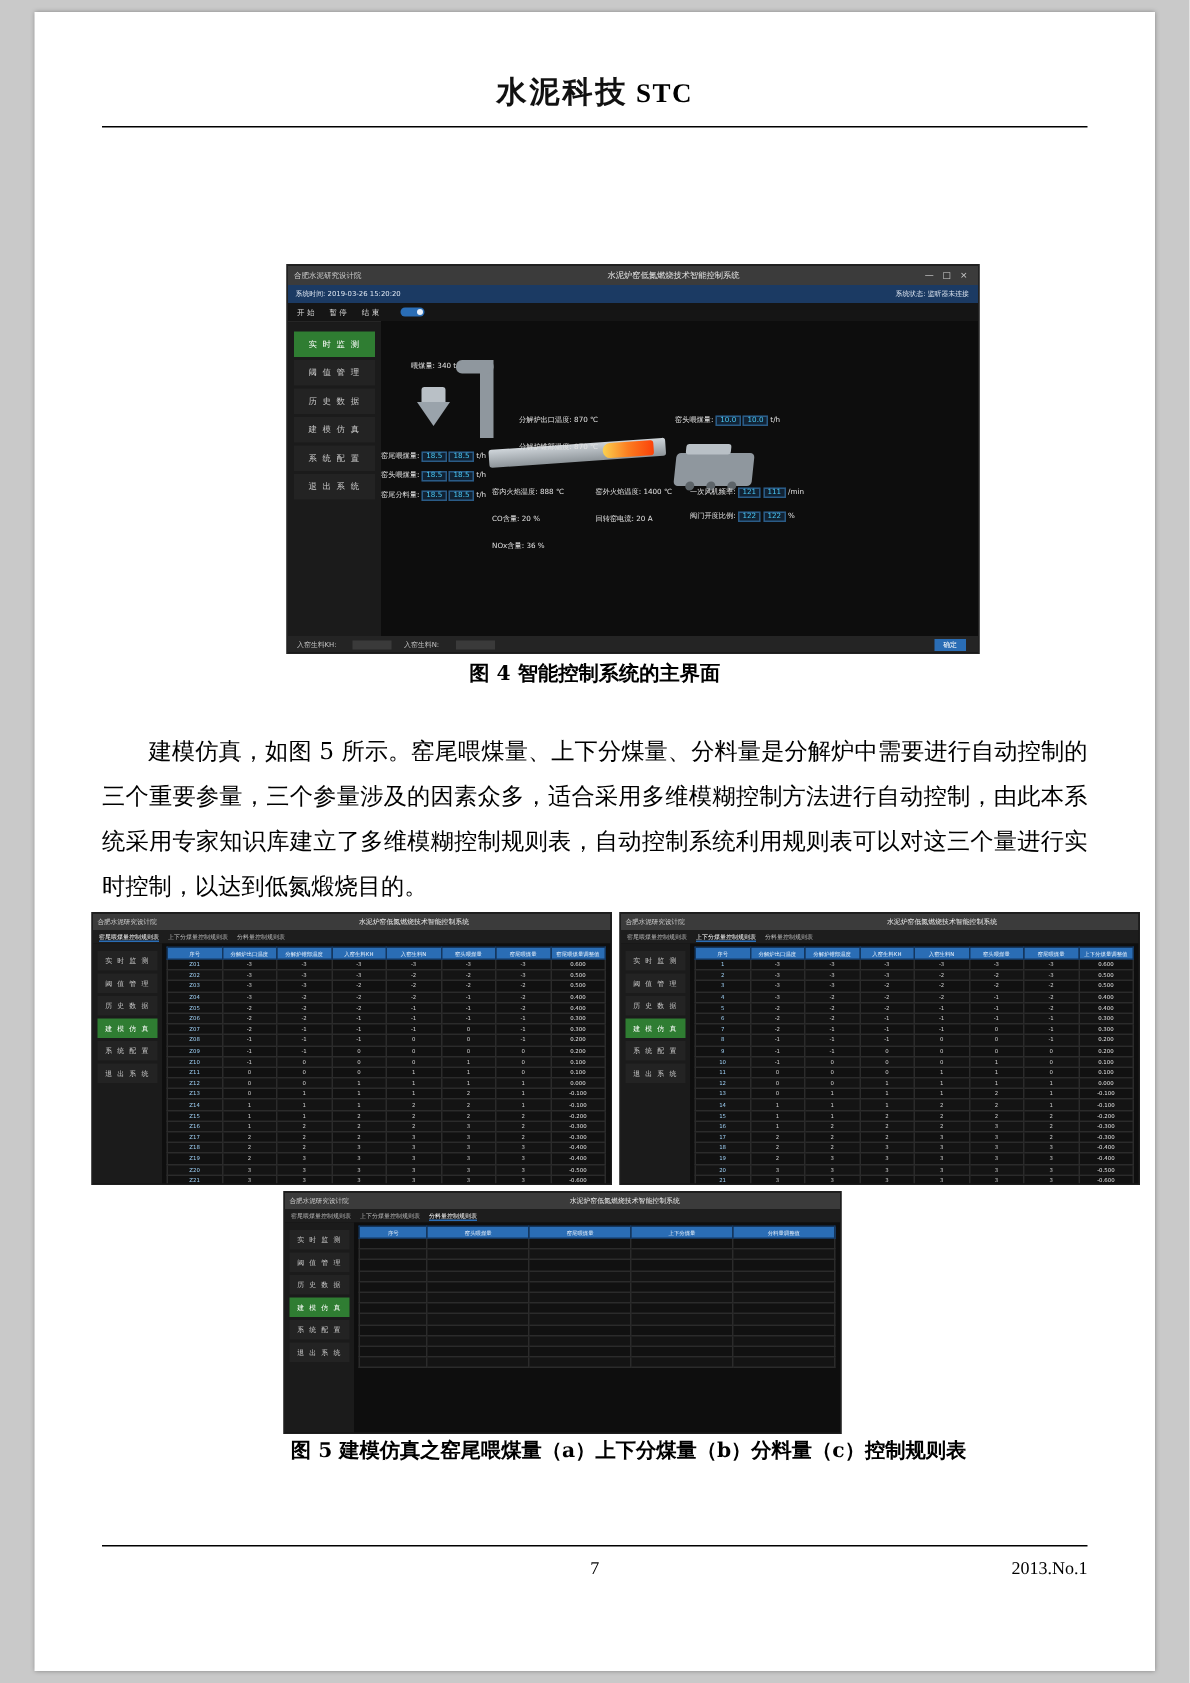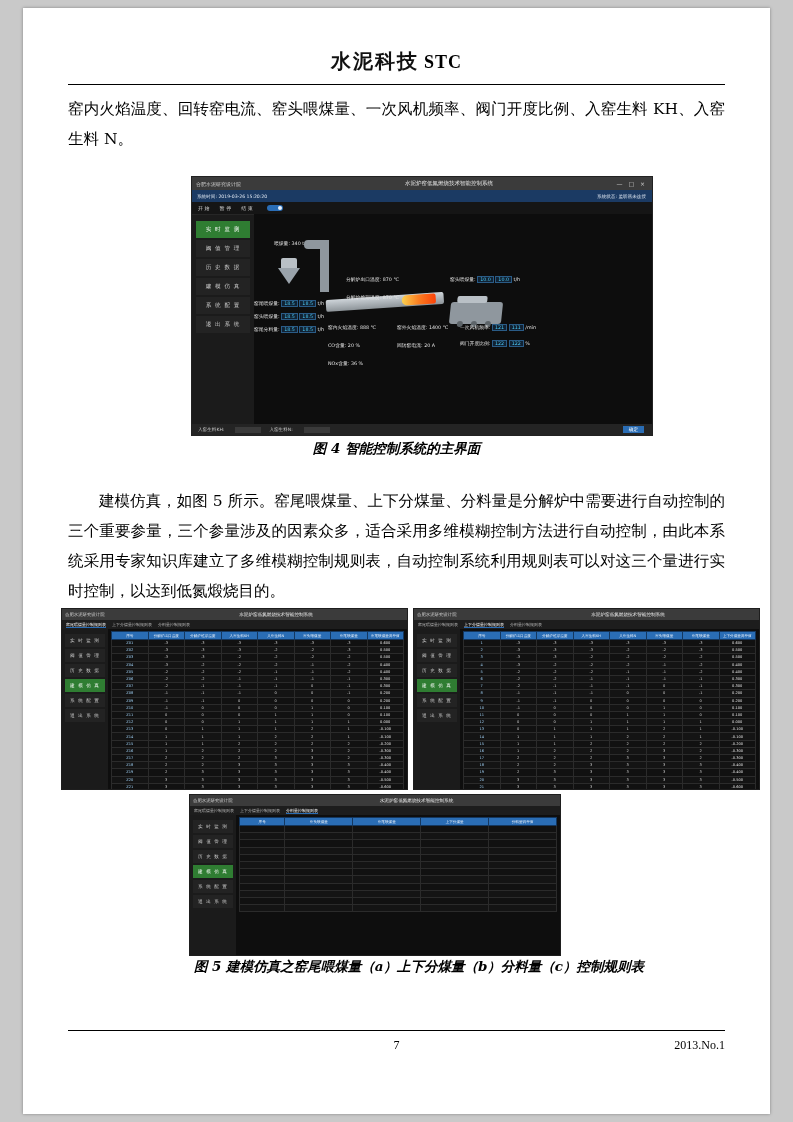--- a/index.html
+++ b/index.html
@@ -26,21 +26,21 @@
   .body-text{
     position:absolute;left:45px;right:45px;
     font-family:"DejaVu Serif","Liberation Serif",serif;
     font-size:15.5px;line-height:30px;color:#000;text-align:justify;
   }
   .p1{top:86px;}
   .p2{top:478px;text-indent:2em;}
   .cap{
     position:absolute;left:0;right:0;text-align:center;
     font-family:"DejaVu Serif","Liberation Serif",serif;
-    font-size:13.5px;font-weight:bold;color:#000;font-style:italic;
+    font-size:13.5px;font-weight:bold;color:#000;
   }
   .cap4{top:432px;}
   .cap5{top:950px;margin-left:45px;}
   .footer-rule{position:absolute;left:45px;right:45px;top:1022px;border-top:1.6px solid #000;}
   .footer{
     position:absolute;top:1030px;left:45px;right:45px;
     font-family:"Liberation Serif",serif;font-size:12px;color:#000;
   }
   .footer .pgnum{position:absolute;left:50%;transform:translateX(-50%);}
   .footer .issue{position:absolute;right:0;}
@@ -156,21 +156,20 @@
 <body>
 
 <div class="page">
 
   <div class="header">
     <span class="htext">水泥科技</span>
     <span class="hstc">STC</span>
   </div>
   <div class="rule-top"></div>
 
-  <div class="body-text p1">窑内火焰温度、回转窑电流、窑头喂煤量、一次风机频率、阀门开度比例、入窑生料 KH、入窑生料 N。</div>
 
   <div class="fig4">
     <div class="f4-topbar">
       <div class="tleft">合肥水泥研究设计院</div>
       <div class="tmid">水泥炉窑低氮燃烧技术智能控制系统</div>
       <div class="tright">— □ ×</div>
     </div>
     <div class="f4-blue">
       <div class="bleft">系统时间: 2019-03-26 15:20:20</div>
       <div class="bright">系统状态: 监听器未连接</div>

